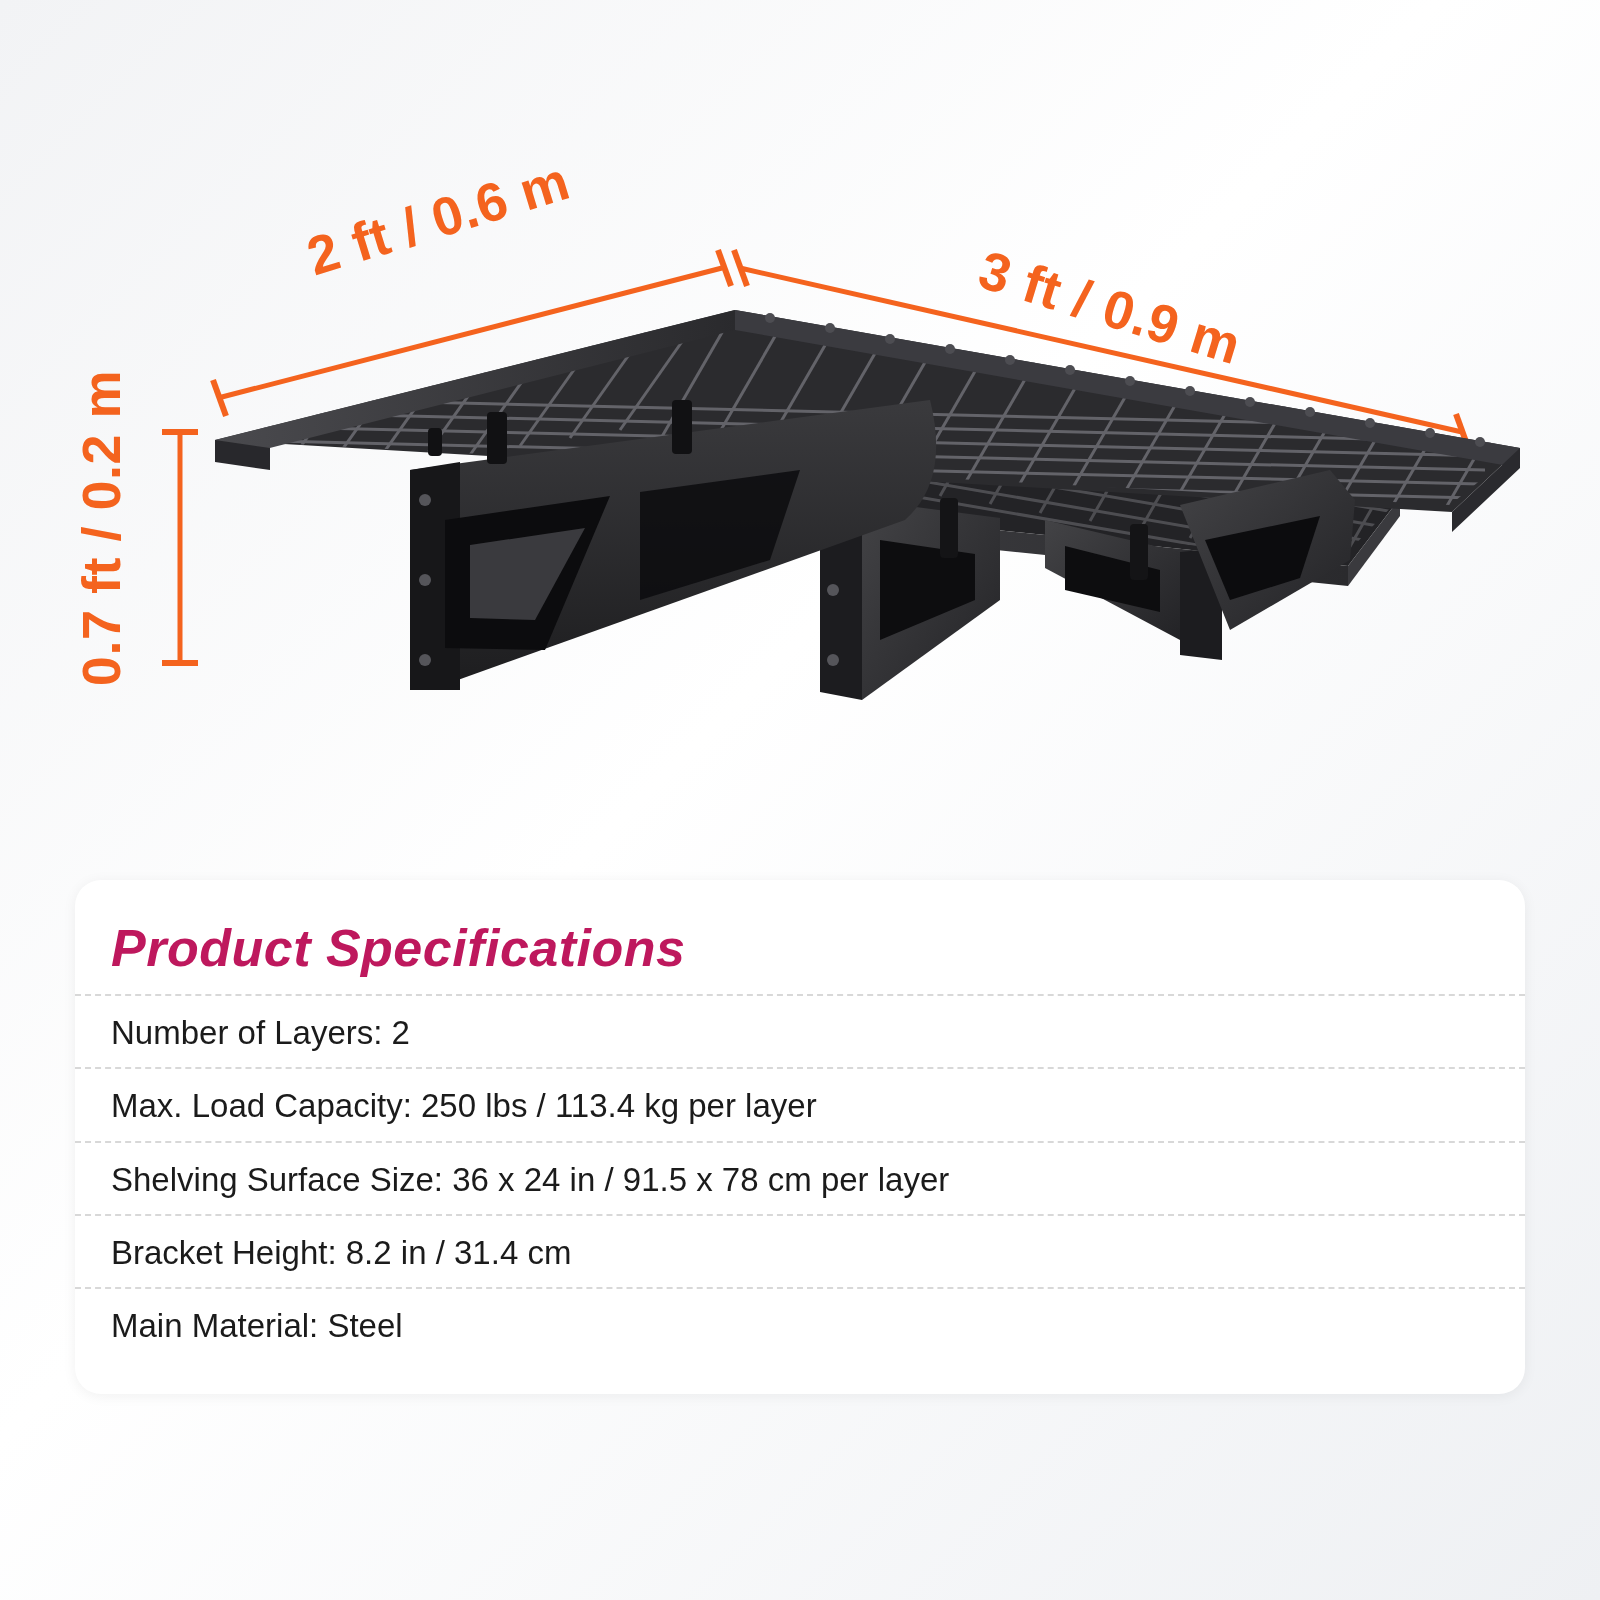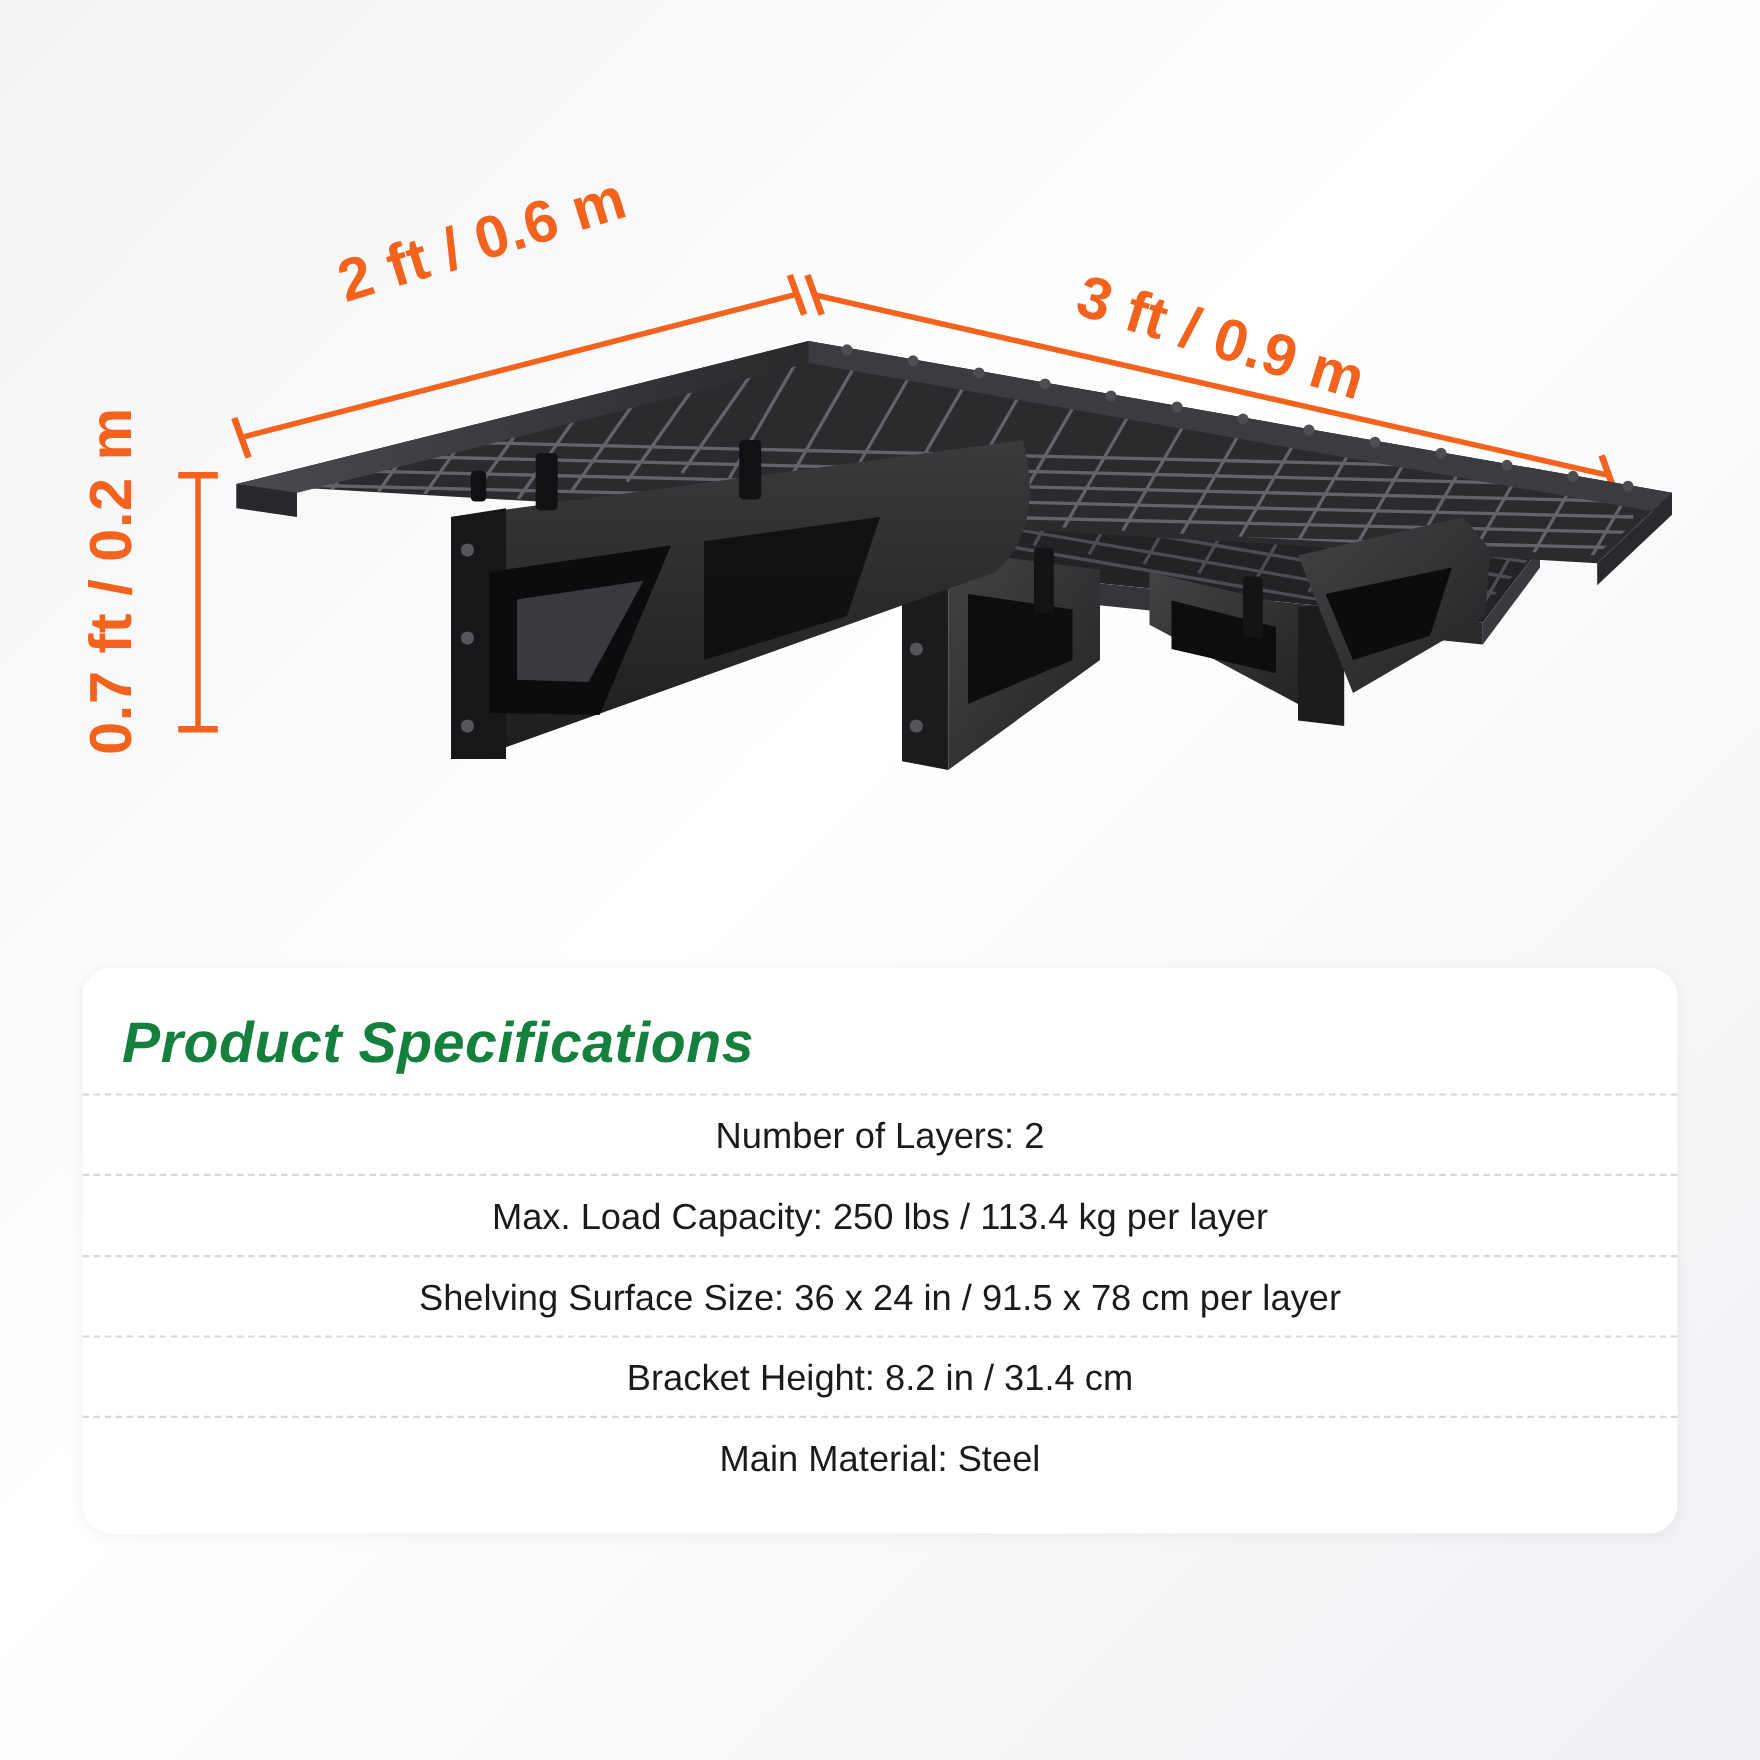--- a/index.html
+++ b/index.html
@@ -63,36 +63,35 @@
     top: 880px;
     width: 1450px;
     background: #ffffff;
     border-radius: 26px;
     box-shadow: 0 2px 14px rgba(0,0,0,0.06);
     padding: 26px 0 34px 0;
     box-sizing: border-box;
   }
 
   #spec-title {
-    color: #15803d;
+    color: #be185d;
     font-size: 52px;
     font-weight: bold;
     font-style: italic;
     padding: 12px 0 16px 36px;
     letter-spacing: 0.5px;
   }
 
   .spec-row {
     border-top: 2px dashed #d8d8d8;
     padding: 16px 36px 14px 36px;
     font-size: 33px;
     color: #1b1b1b;
     line-height: 1.25;
     white-space: nowrap;
-    text-align: center;
   }
 </style>
 </head>
 <body>
 
 <div id="product-figure">
 
   <svg width="1600" height="880" viewBox="0 0 1600 880">
     <defs>
       <linearGradient id="panelGrad" x1="0" y1="0" x2="0" y2="1">

